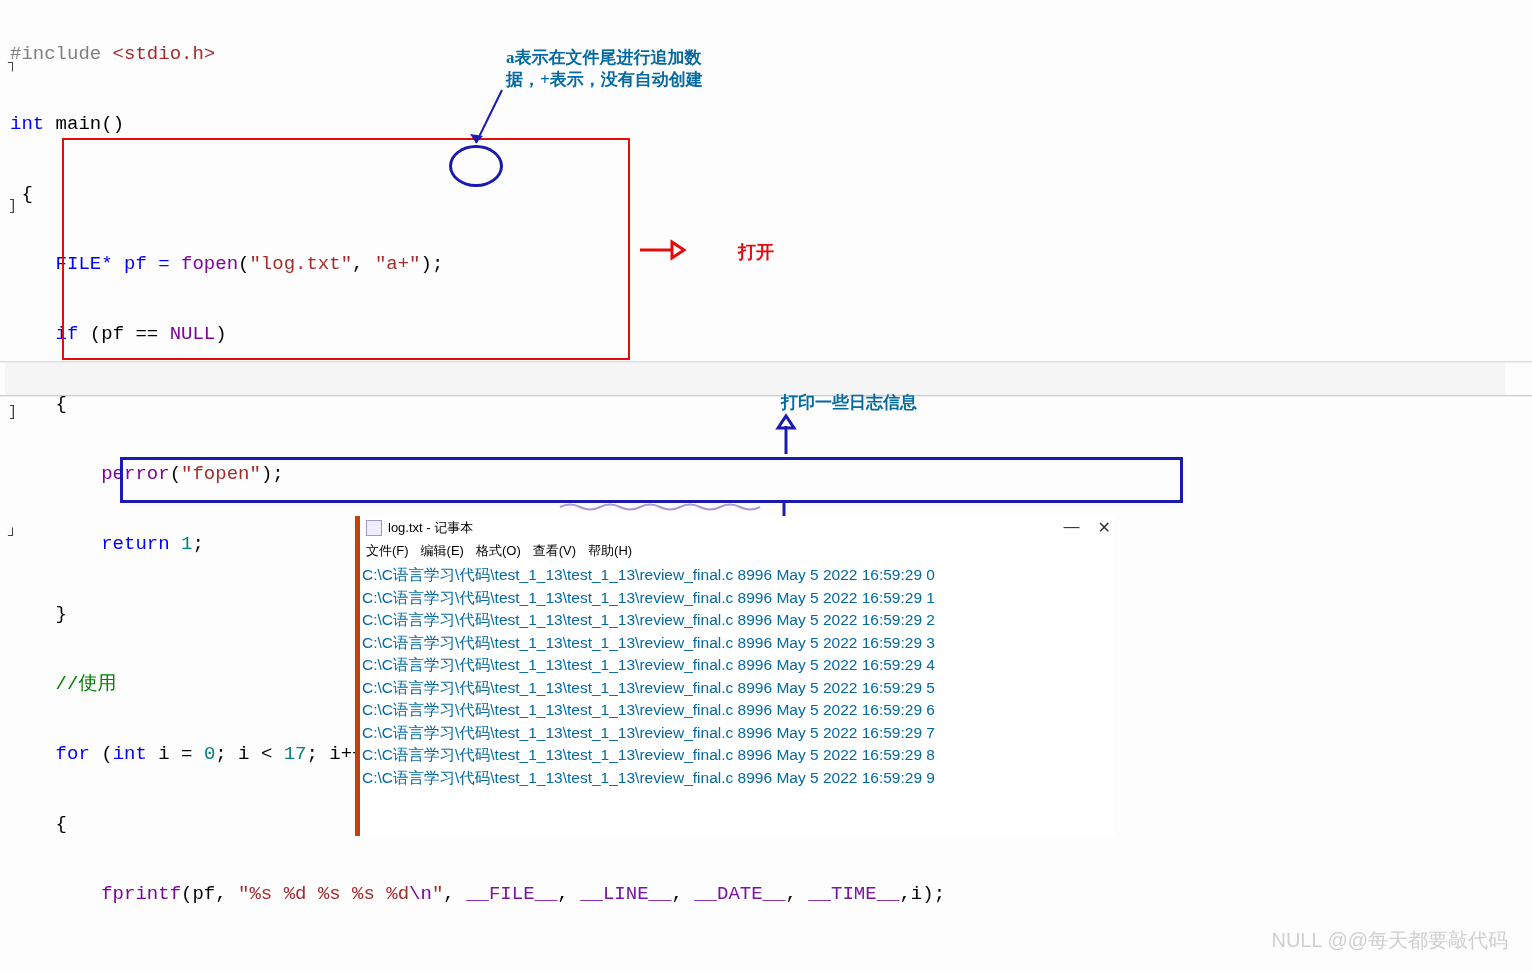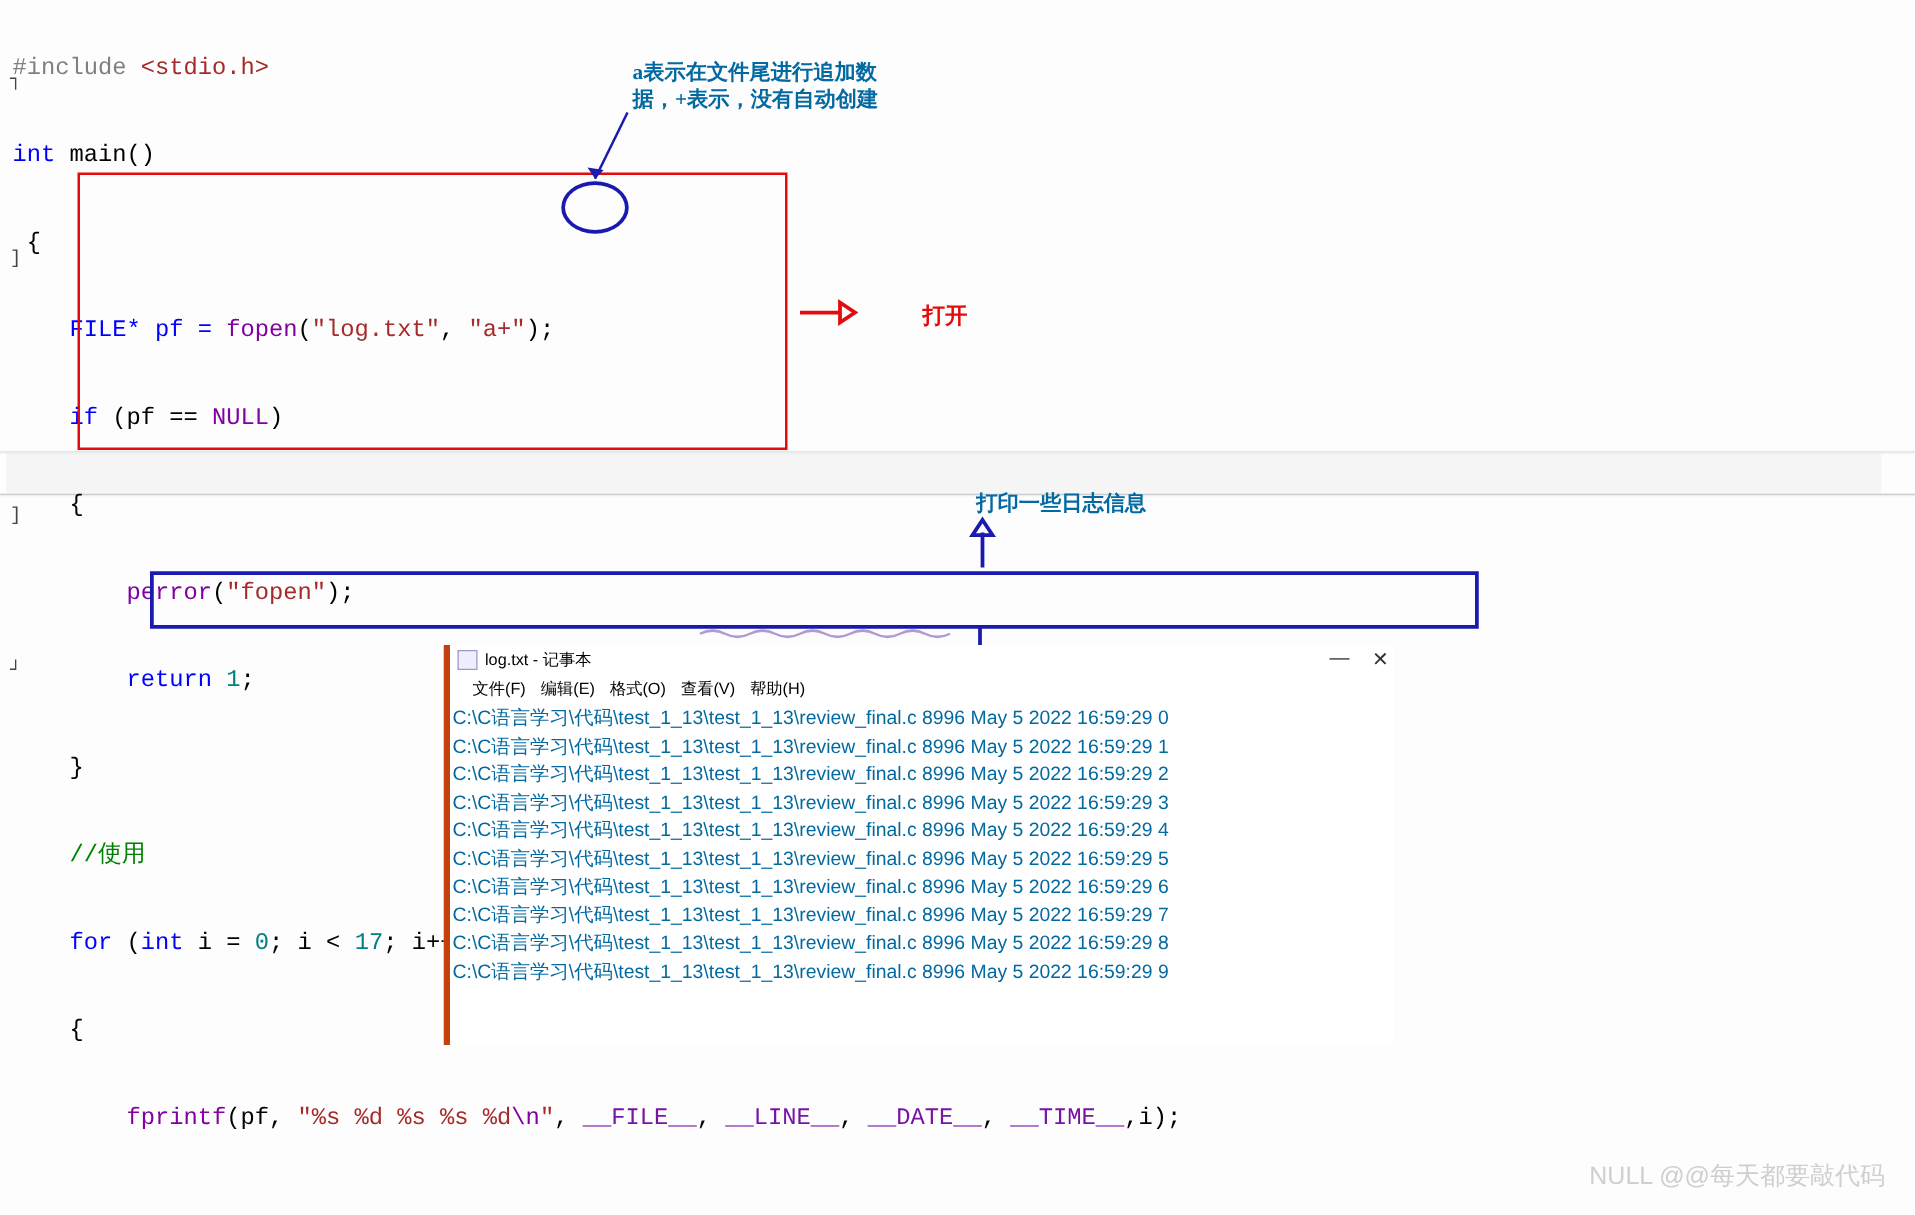--- a/index.html
+++ b/index.html
@@ -104,21 +104,20 @@
     display: flex; gap: 18px;
     font-size: 16px;
     color: #333;
   }
   .np-menu {
     padding: 2px 6px;
     font-size: 13px;
     color: #000;
     display: flex;
     gap: 12px;
-    margin-left: 12px;
   }
   .np-body {
     padding: 2px 2px;
     font-size: 15.5px;
     line-height: 22.5px;
     color: #0369a1;
     font-family: Arial, "Microsoft YaHei", sans-serif;
   }
   .watermark {
     position: absolute;

